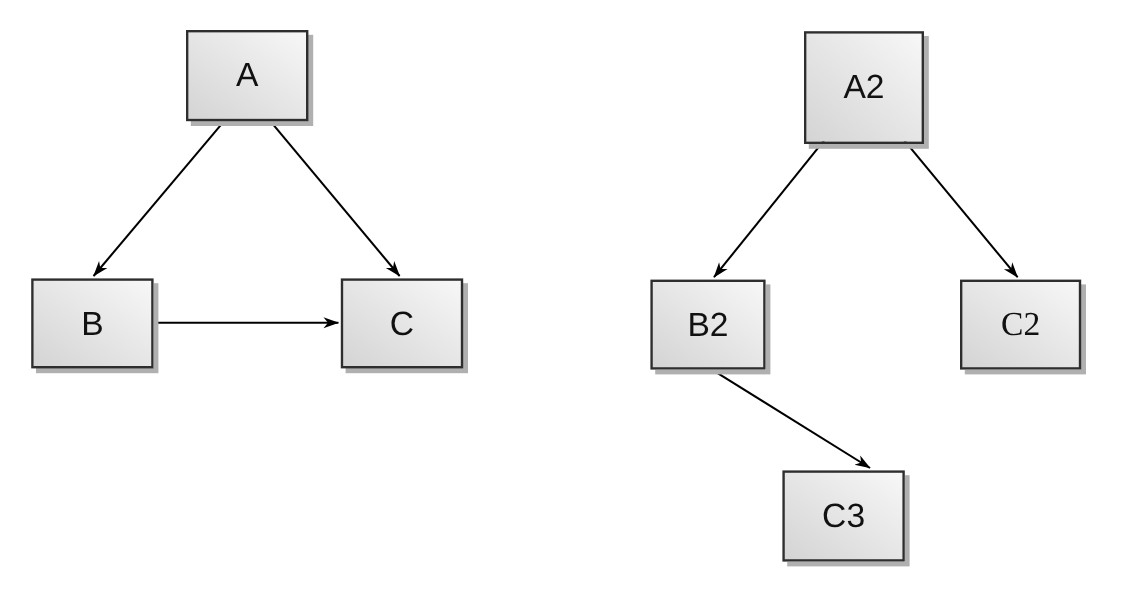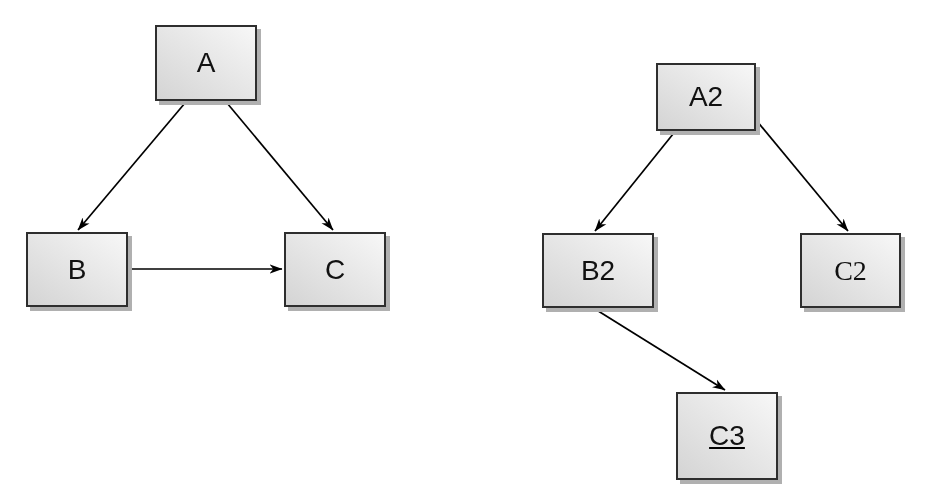--- a/index.html
+++ b/index.html
@@ -61,25 +61,25 @@
     </svg>
     <div class="node" style="left: 155px; top: 25px; width: 102px; height: 76px;">
       <span class="node-label">A</span>
     </div>
     <div class="node" style="left: 26px; top: 232px; width: 102px; height: 75px;">
       <span class="node-label">B</span>
     </div>
     <div class="node" style="left: 284px; top: 232px; width: 102px; height: 75px;">
       <span class="node-label">C</span>
     </div>
-    <div class="node" style="left: 656px; top: 26px; width: 100px; height: 68px; margin-top: 37px;">
+    <div class="node" style="left: 670px; top: 26px; width: 100px; height: 94px;">
       <span class="node-label">A2</span>
     </div>
-    <div class="node" style="left: 542px; top: 233px; width: 112px; height: 75px;">
+    <div class="node" style="left: 542px; top: 233px; width: 96px; height: 75px;">
       <span class="node-label">B2</span>
     </div>
     <div class="node" style="left: 800px; top: 233px; width: 101px; height: 75px; font-family: Liberation Serif, serif;">
       <span class="node-label">C2</span>
     </div>
-    <div class="node" style="left: 676px; top: 392px; width: 102px; height: 88px; text-decoration: underline;">
+    <div class="node" style="left: 652px; top: 392px; width: 102px; height: 76px;">
       <span class="node-label">C3</span>
     </div>
   </div>
 
 </body></html>

